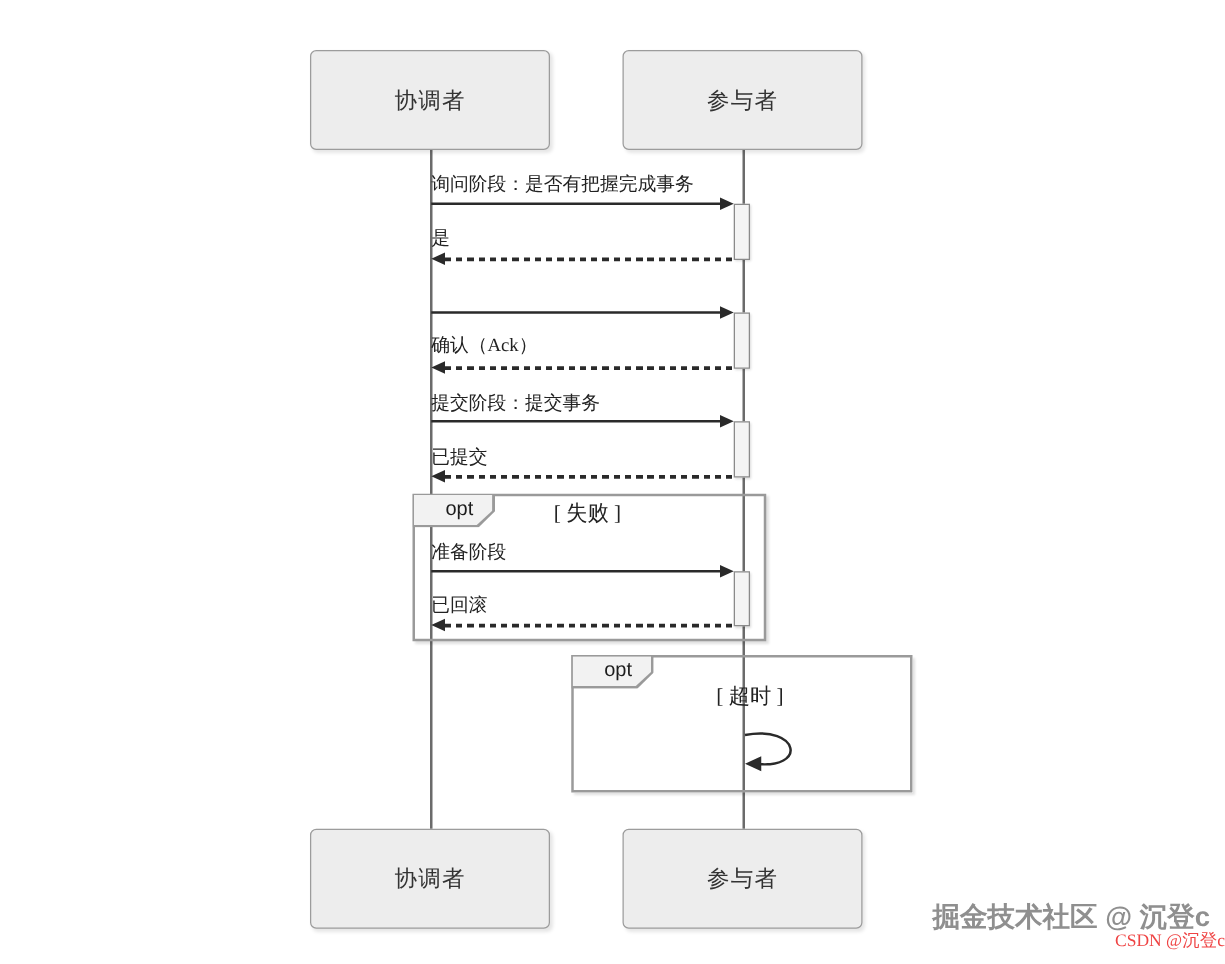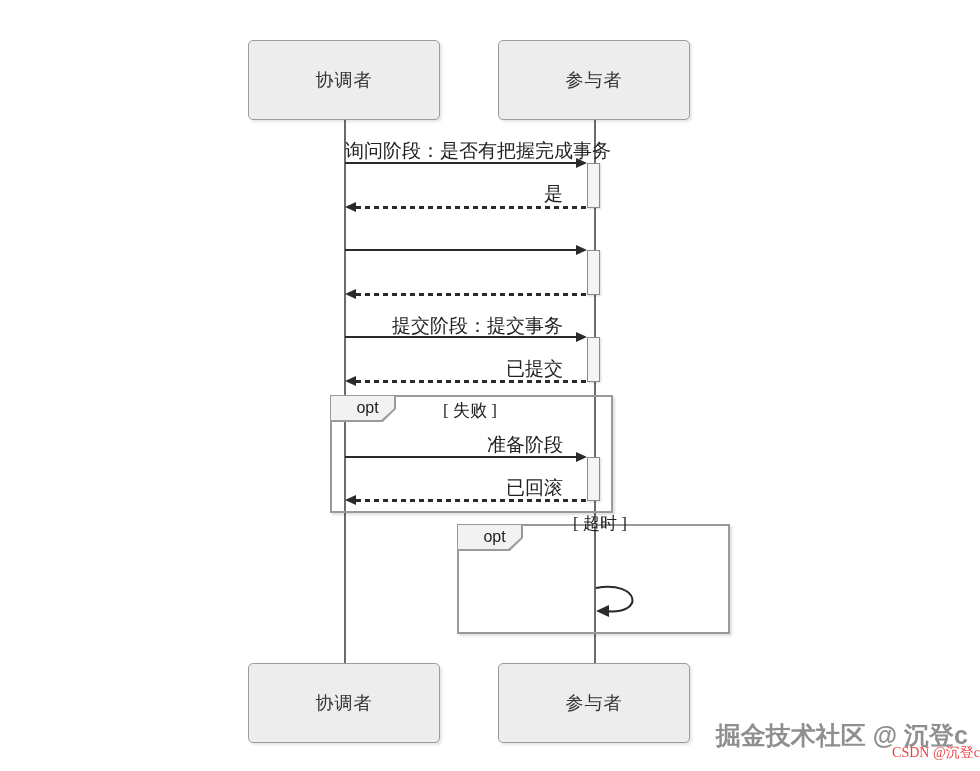--- a/index.html
+++ b/index.html
@@ -18,21 +18,21 @@
                display: flex; align-items: center; justify-content: center; }
   .actor-label { font-size: 18px; color: #333; letter-spacing: 1px; }
 
   
   .activation { position: absolute; left: 587px; width: 13px;
                 background: #f4f4f4; border: 1px solid #8a8a8a;
                 box-shadow: 1px 1px 2px rgba(0,0,0,.15); box-sizing: border-box; }
 
   
   .msg-label { position: absolute; left: 345px; width: 218px; height: 22px;
-               text-align: right; font-size: 19px; color: #222; white-space: nowrap; }
+               text-align: left; font-size: 15px; color: #222; white-space: nowrap; }
 
   
   .arrow { position: absolute; height: 2px; background: #2a2a2a; }
   .arrow.dashed { background: repeating-linear-gradient(90deg, #2a2a2a 0 5px, transparent 5px 9px); height: 2.5px; }
   .arrow.to-right { left: 345px; width: 231px; }
   .arrow.to-left  { left: 356px; width: 231px; }
   .head { position: absolute; width: 0; height: 0; top: -4.5px; }
   .head.right { right: -11px; border-left: 11px solid #2a2a2a;
                 border-top: 5.5px solid transparent; border-bottom: 5.5px solid transparent; }
   .head.left  { left: -11px; border-right: 11px solid #2a2a2a;
@@ -50,21 +50,21 @@
                font-family: "Liberation Sans", sans-serif; font-size: 16px; color: #1c1c1c;
                line-height: 24px; padding-left: 10px; box-sizing: border-box; }
   .guard { position: absolute; font-size: 17px; color: #222; text-align: center; white-space: nowrap; }
 
   
   .self-loop { position: absolute; }
 
   
   .wm-primary { position: absolute; right: 12px; top: 719px;
                 font-family: "Liberation Sans", sans-serif; font-weight: bold;
-                font-size: 25px; color: #8f8f8f;
+                font-size: 22px; color: #8f8f8f;
                 text-shadow: 2px 2px 1px #ffffff, -1px -1px 0 #ffffff; white-space: nowrap; }
   .wm-secondary { position: absolute; right: 0px; top: 744px;
                 font-family: Liberation Serif, serif; font-size: 14px; color: #ef4444;
                 text-shadow: 1px 1px 0 #ffffff; white-space: nowrap; }
 </style>
 </head>
 <body>
 
 <div class="stage">
 
@@ -90,20 +90,21 @@
 
   <div class="msg-label" style="top:181px">是</div>
   <div class="arrow dashed to-left" style="top:206px">
     <i class="head left"></i>
   </div>
 
   <div class="arrow to-right" style="top:249px">
     <i class="head right"></i>
   </div>
 
+  <div class="msg-label" style="top:267px">确认（Ack）</div>
   <div class="arrow dashed to-left" style="top:293px">
     <i class="head left"></i>
   </div>
 
   <div class="msg-label" style="top:313px">提交阶段：提交事务</div>
   <div class="arrow to-right" style="top:336px">
     <i class="head right"></i>
   </div>
 
   <div class="msg-label" style="top:356px">已提交</div>
@@ -126,21 +127,21 @@
   <div class="msg-label" style="top:475px">已回滚</div>
   <div class="arrow dashed to-left" style="top:499px">
     <i class="head left"></i>
   </div>
 
   <div class="frame" style="left:457px; top:524px; width:273px; height:110px">
     <div class="frame-tab">
       <div class="frame-tab-inner">opt</div>
     </div>
   </div>
-  <div class="guard" style="left:520px; top:512px; width:160px">[ 超时 ]</div>
+  <div class="guard" style="left:520px; top:545px; width:160px">[ 超时 ]</div>
 
 
   <svg class="self-loop" style="left:594px; top:583px" width="54" height="36" viewBox="0 0 54 36">
     <path d="M2 5 C 46 -3, 52 33, 10 28" fill="none" stroke="#2a2a2a" stroke-width="2"></path>
     <polygon points="2,28 15,22 15,34" fill="#2a2a2a"></polygon>
   </svg>
 
   <div class="actor-box" style="left:248px; top:663px">
     <span class="actor-label">协调者</span>
   </div>

